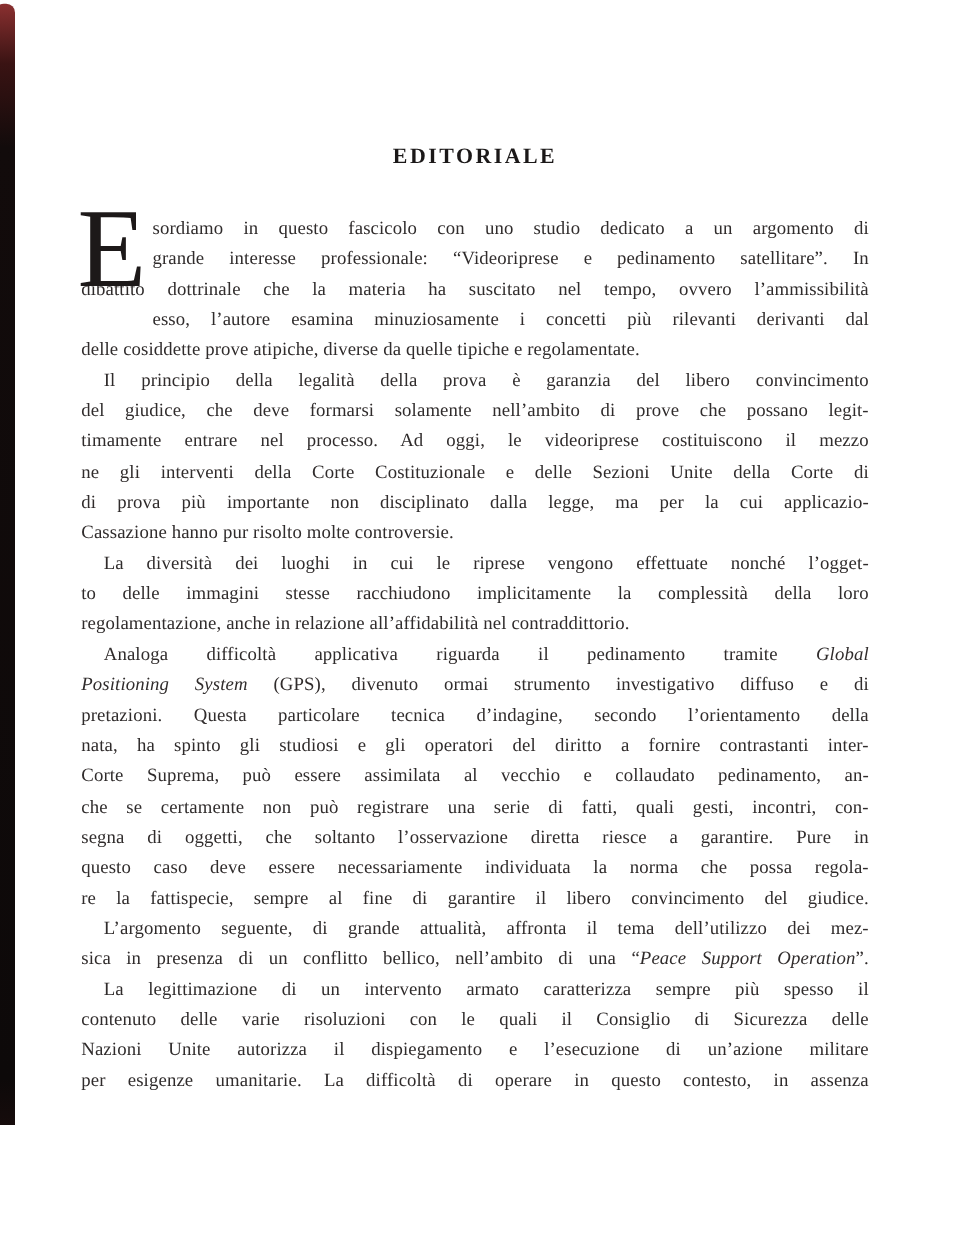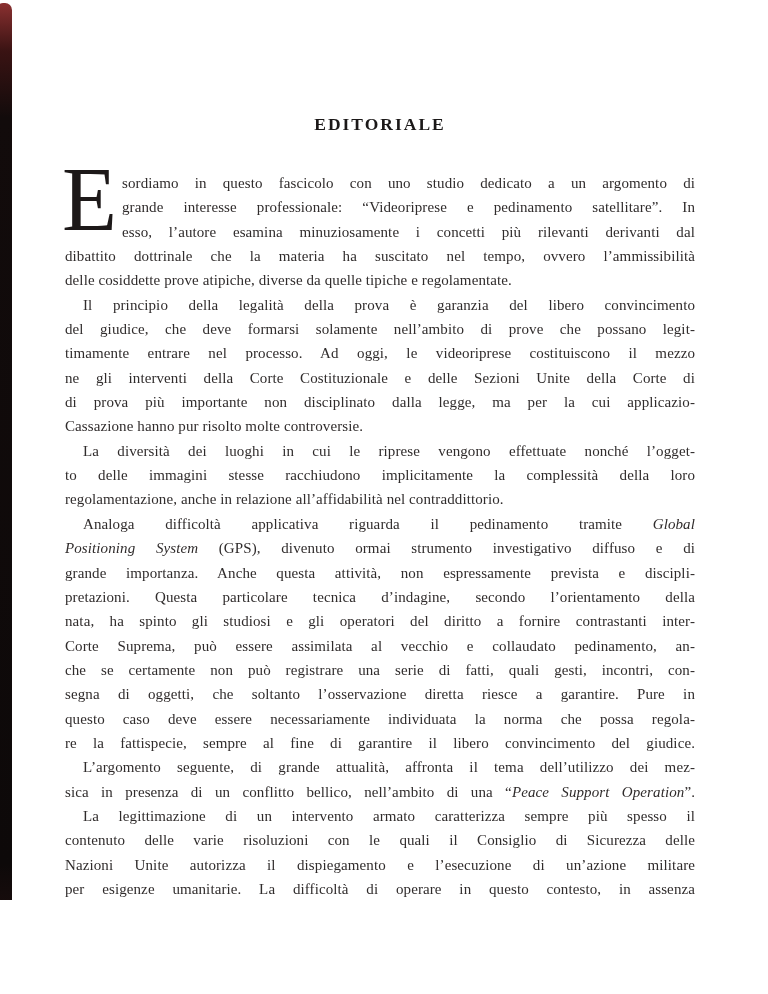--- a/index.html
+++ b/index.html
@@ -66,35 +66,34 @@
 </head>
 <body>
 
 <div class="page">
   <div class="edge-bar"></div>
   <div class="title">EDITORIALE</div>
   <div class="body-text">
     <div class="dropcap">E</div>
   <div class="line pad"><span>sordiamo in questo fascicolo con uno studio dedicato a un argomento di</span></div>
       <div class="line pad"><span>grande interesse professionale: “Videoriprese e pedinamento satellitare”. In</span></div>
+      <div class="line"><span>dibattito dottrinale che la materia ha suscitato nel tempo, ovvero l’ammissibilità</span></div>
       <div class="line pad"><span>esso, l’autore esamina minuziosamente i concetti più rilevanti derivanti dal</span></div>
-      <div class="line"><span>dibattito dottrinale che la materia ha suscitato nel tempo, ovvero l’ammissibilità</span></div>
       <div class="line short"><span>delle cosiddette prove atipiche, diverse da quelle tipiche e regolamentate.</span></div>
       <div class="line indent"><span>Il principio della legalità della prova è garanzia del libero convincimento</span></div>
       <div class="line"><span>del giudice, che deve formarsi solamente nell’ambito di prove che possano legit-</span></div>
       <div class="line"><span>timamente entrare nel processo. Ad oggi, le videoriprese costituiscono il mezzo</span></div>
       <div class="line"><span>ne gli interventi della Corte Costituzionale e delle Sezioni Unite della Corte di</span></div>
       <div class="line"><span>di prova più importante non disciplinato dalla legge, ma per la cui applicazio-</span></div>
       <div class="line short"><span>Cassazione hanno pur risolto molte controversie.</span></div>
       <div class="line indent"><span>La diversità dei luoghi in cui le riprese vengono effettuate nonché l’ogget-</span></div>
       <div class="line"><span>to delle immagini stesse racchiudono implicitamente la complessità della loro</span></div>
       <div class="line short"><span>regolamentazione, anche in relazione all’affidabilità nel contraddittorio.</span></div>
       <div class="line indent"><span>Analoga difficoltà applicativa riguarda il pedinamento tramite </span><span class="it">Global</span></div>
       <div class="line"><span class="it">Positioning System</span><span> (GPS), divenuto ormai strumento investigativo diffuso e di</span></div>
-      <div class="line"><span>grande importanza. Anche questa attività, non espressamente prevista e discipli-</span></div>
       <div class="line"><span>pretazioni. Questa particolare tecnica d’indagine, secondo l’orientamento della</span></div>
       <div class="line"><span>nata, ha spinto gli studiosi e gli operatori del diritto a fornire contrastanti inter-</span></div>
       <div class="line"><span>Corte Suprema, può essere assimilata al vecchio e collaudato pedinamento, an-</span></div>
       <div class="line"><span>che se certamente non può registrare una serie di fatti, quali gesti, incontri, con-</span></div>
       <div class="line"><span>segna di oggetti, che soltanto l’osservazione diretta riesce a garantire. Pure in</span></div>
       <div class="line"><span>questo caso deve essere necessariamente individuata la norma che possa regola-</span></div>
       <div class="line"><span>re la fattispecie, sempre al fine di garantire il libero convincimento del giudice.</span></div>
       <div class="line indent"><span>L’argomento seguente, di grande attualità, affronta il tema dell’utilizzo dei mez-</span></div>
       <div class="line"><span>sica in presenza di un conflitto bellico, nell’ambito di una “</span><span class="it">Peace Support Operation</span><span>”.</span></div>
       <div class="line indent"><span>La legittimazione di un intervento armato caratterizza sempre più spesso il</span></div>

